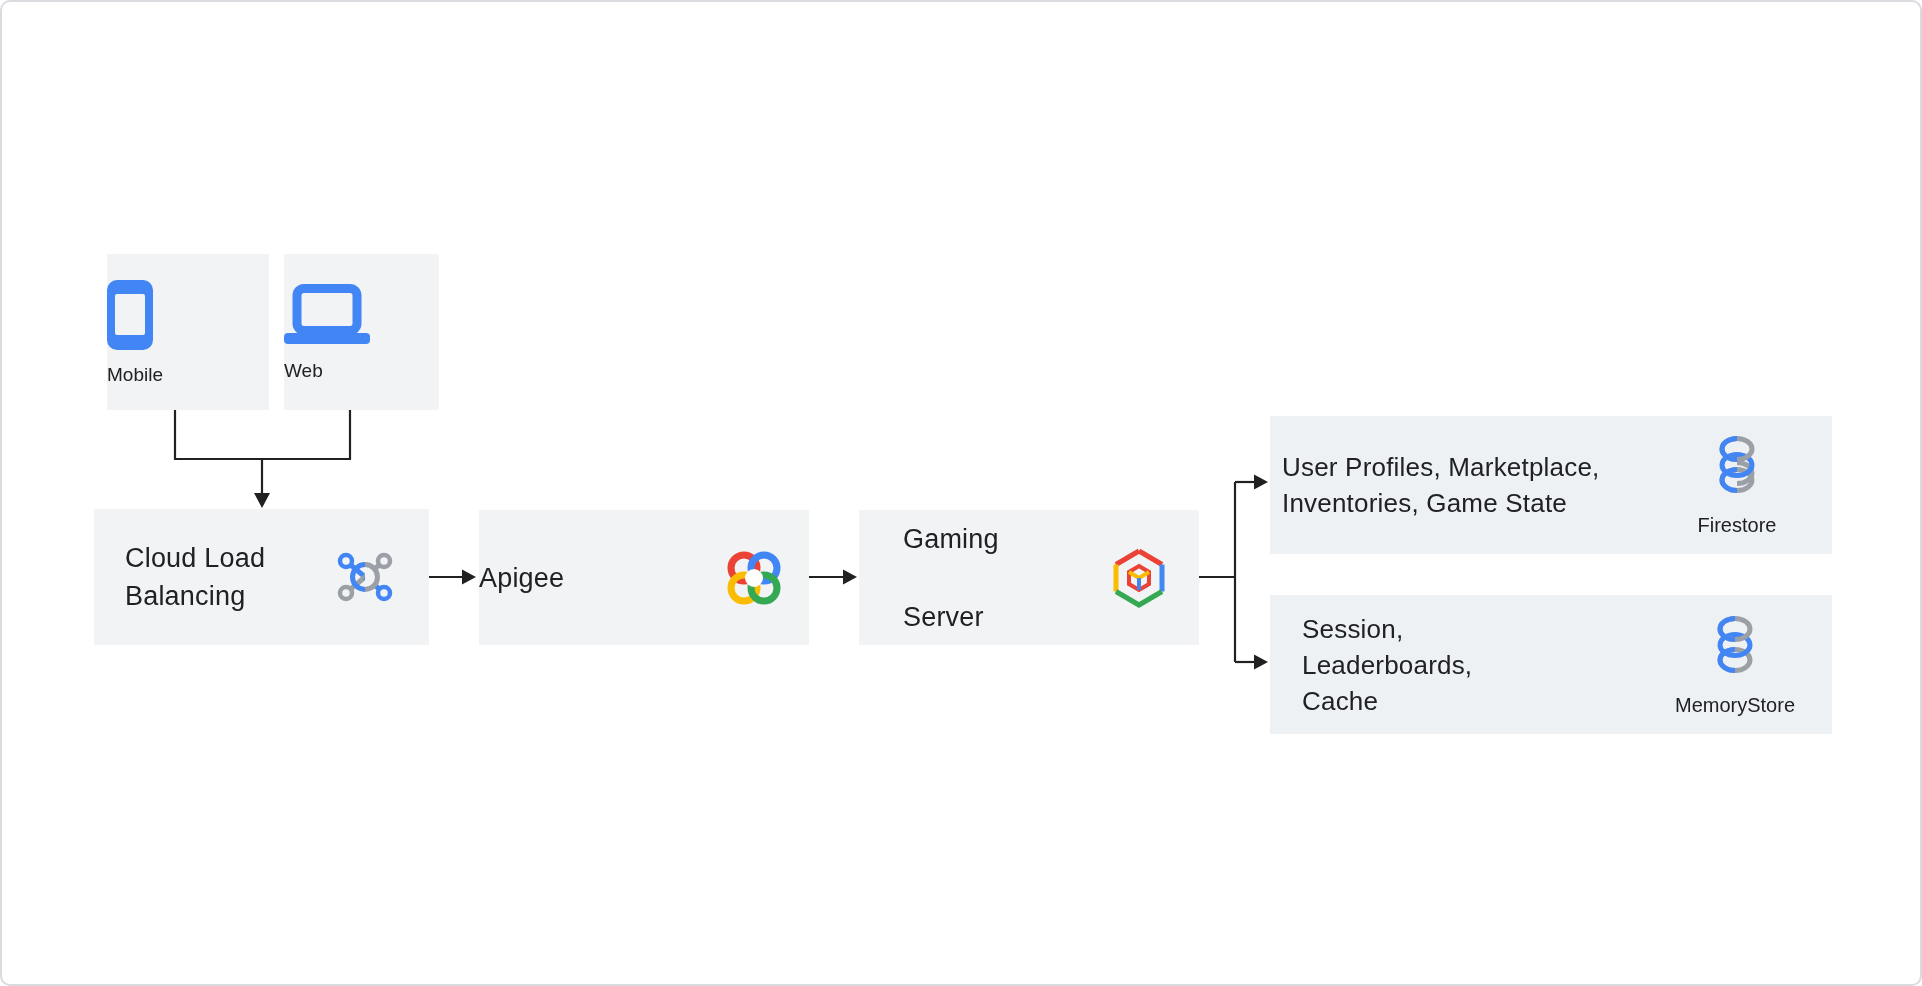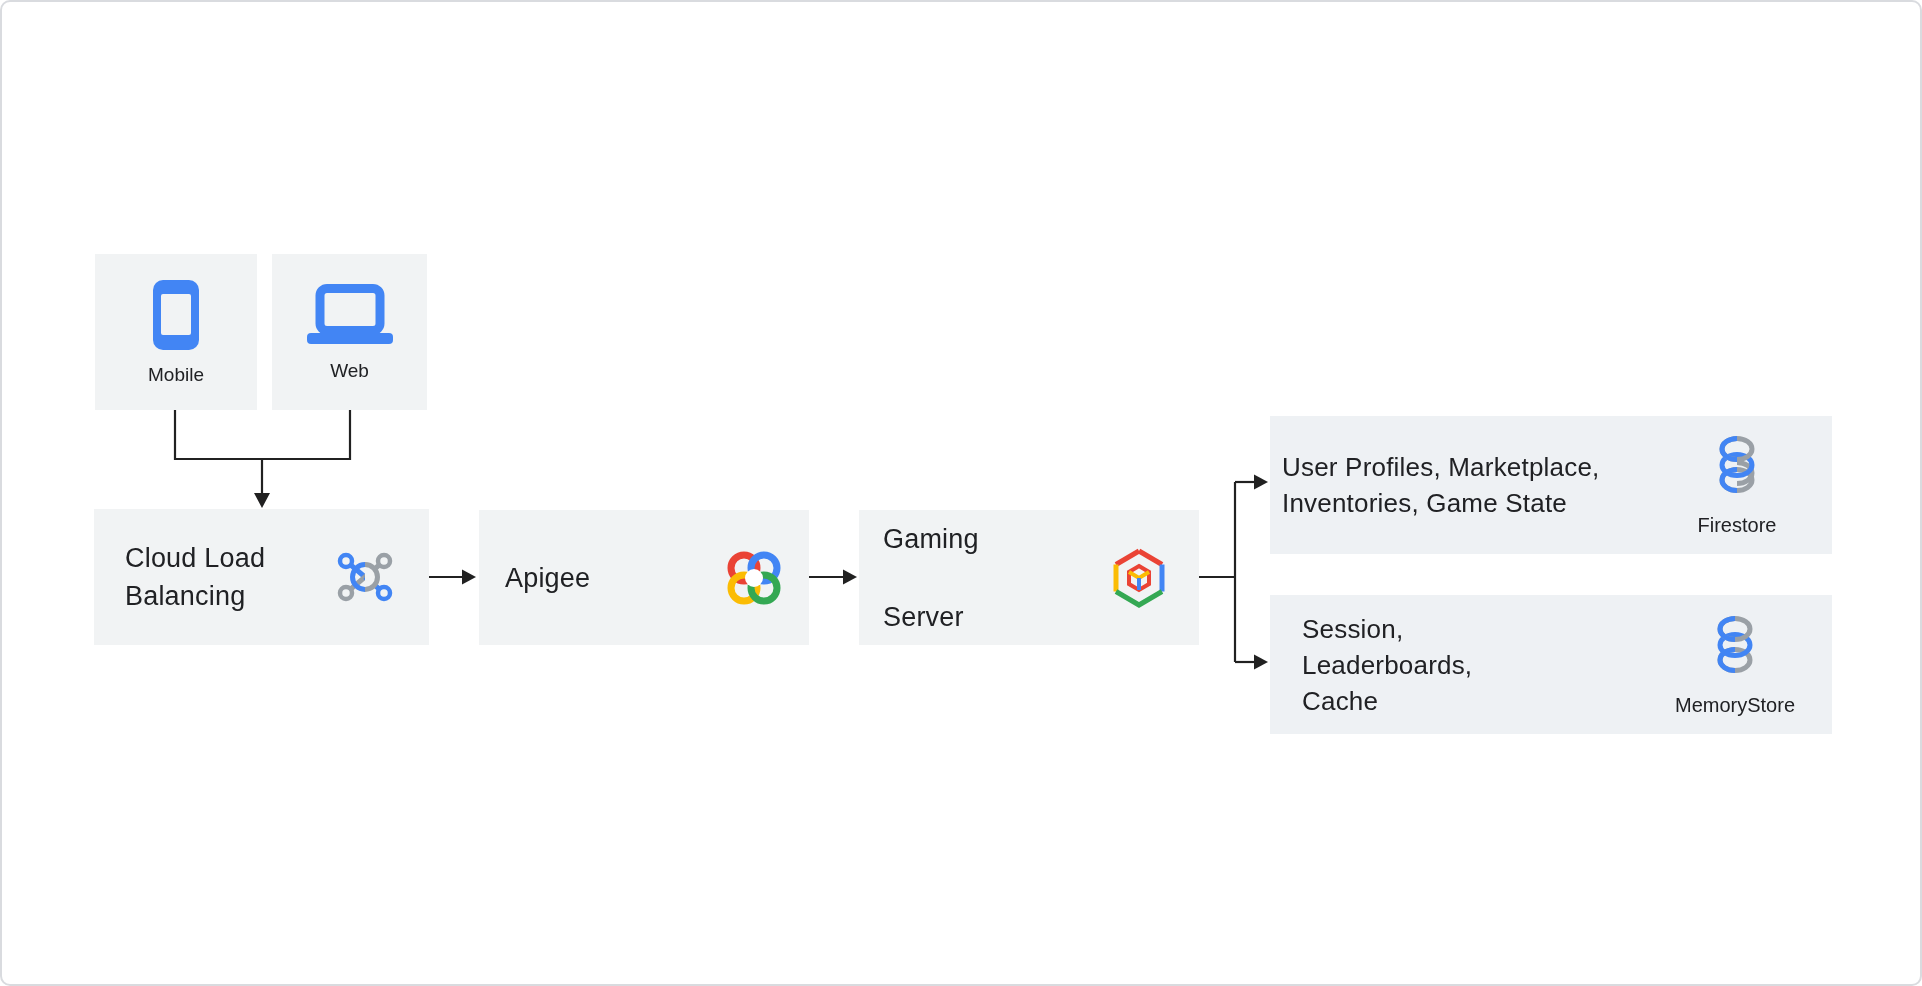--- a/index.html
+++ b/index.html
@@ -8,21 +8,21 @@
     --green:#34A853; --gray:#9AA0A6;
   }
   html,body{margin:0;padding:0;background:#fff;}
   body{font-family:"Liberation Sans",sans-serif;color:var(--text);}
   .canvas{position:relative;width:1922px;height:986px;background:var(--canvas_bg);
     border:2px solid var(--canvas_border);border-radius:10px;box-sizing:border-box;overflow:hidden;}
   .edges{position:absolute;left:0;top:0;width:1922px;height:986px;pointer-events:none;}
   .edges path{stroke:var(--line);stroke-width:2.2;fill:none;}
   .edges polygon{fill:var(--line);}
   .node{position:absolute;background:var(--box_bg);box-sizing:border-box;}
-  .client{width:162px;height:156px;display:flex;flex-direction:column;align-items:center;justify-content:center;gap:15px;}
+  .client{width:162px;height:156px;display:flex;flex-direction:column;justify-content:center;gap:15px;margin-left:12px;}
   .client .clabel{font-size:19px;line-height:19px;}
   .svc{display:flex;flex-direction:column;justify-content:center;}
   .svc .title{font-size:27px;line-height:38px;letter-spacing:.2px;}
   .svc .icon-abs{position:absolute;top:50%;transform:translateY(-50%);}
   .dest{background:var(--dest_box_bg);}
   .dest .title{font-size:26px;line-height:36px;}
   .icon-col{position:absolute;top:50%;transform:translateY(-50%);display:flex;flex-direction:column;align-items:center;gap:20px;}
   .icon-col .slabel{font-size:20px;line-height:20px;white-space:nowrap;}
   svg{display:block;}
   .s-blue{stroke:var(--blue);} .s-gray{stroke:var(--gray);} .s-red{stroke:var(--red);}
@@ -90,34 +90,34 @@
         <path d="M0,-12.5 A12.5,12.5 0 0 1 0,12.5" class="f-bg s-gray" stroke-width="5"></path>
         <path d="M0,12.5 A12.5,12.5 0 0 1 0,-12.5" class="f-none s-blue" stroke-width="5"></path>
         <circle cx="-19" cy="-16" r="6" class="f-bg s-blue" stroke-width="4.5"></circle>
         <circle cx="19" cy="-16" r="6" class="f-bg s-gray" stroke-width="4.5"></circle>
         <circle cx="-19" cy="16" r="6" class="f-bg s-gray" stroke-width="4.5"></circle>
         <circle cx="19" cy="16" r="6" class="f-bg s-blue" stroke-width="4.5"></circle>
       </svg>
     </div>
   </div>
 
-  <div class="node svc" style="left:477px;top:508px;width:330px;height:135px;padding-left:26px;">
+  <div class="node svc" style="left:477px;top:508px;width:330px;height:135px;">
     <div class="title">Apigee</div>
     <div class="icon-abs" style="right:25px;">
       <svg width="60" height="58" viewBox="-30 -29 60 58">
         <circle cx="-10" cy="-10" r="13" class="f-none s-red" stroke-width="7"></circle>
         <circle cx="10" cy="-10" r="13" class="f-none s-blue" stroke-width="7"></circle>
         <circle cx="-10" cy="10" r="13" class="f-none s-yellow" stroke-width="7"></circle>
         <circle cx="10" cy="10" r="13" class="f-none s-green" stroke-width="7"></circle>
         <circle cx="0" cy="0" r="9" fill="#fff" stroke="none"></circle>
       </svg>
     </div>
   </div>
 
-  <div class="node svc" style="left:857px;top:508px;width:340px;height:135px;padding-left:24px;gap:40px;">
+  <div class="node svc" style="left:857px;top:508px;width:340px;height:135px;padding-left:44px;gap:40px;">
     <div class="title">Gaming</div>
     <div class="title">Server</div>
     <div class="icon-abs" style="right:31px;">
       <svg width="58" height="62" viewBox="-29 -31 58 62">
         <path d="M0,-27 L23,-13.5" class="s-red" stroke-width="5" fill="none"></path>
         <path d="M0,-27 L-23,-13.5" class="s-red" stroke-width="5" fill="none"></path>
         <path d="M23,-13.5 V13.5" class="s-blue" stroke-width="5" fill="none"></path>
         <path d="M-23,-13.5 V13.5" class="s-yellow" stroke-width="5" fill="none"></path>
         <path d="M23,13.5 L0,27 L-23,13.5" class="s-green" stroke-width="5" fill="none"></path>
         <path d="M0,-12 L10,-6 L10,6 L0,12 L-10,6 L-10,-6 Z" fill="none" class="s-red" stroke-width="4"></path>

